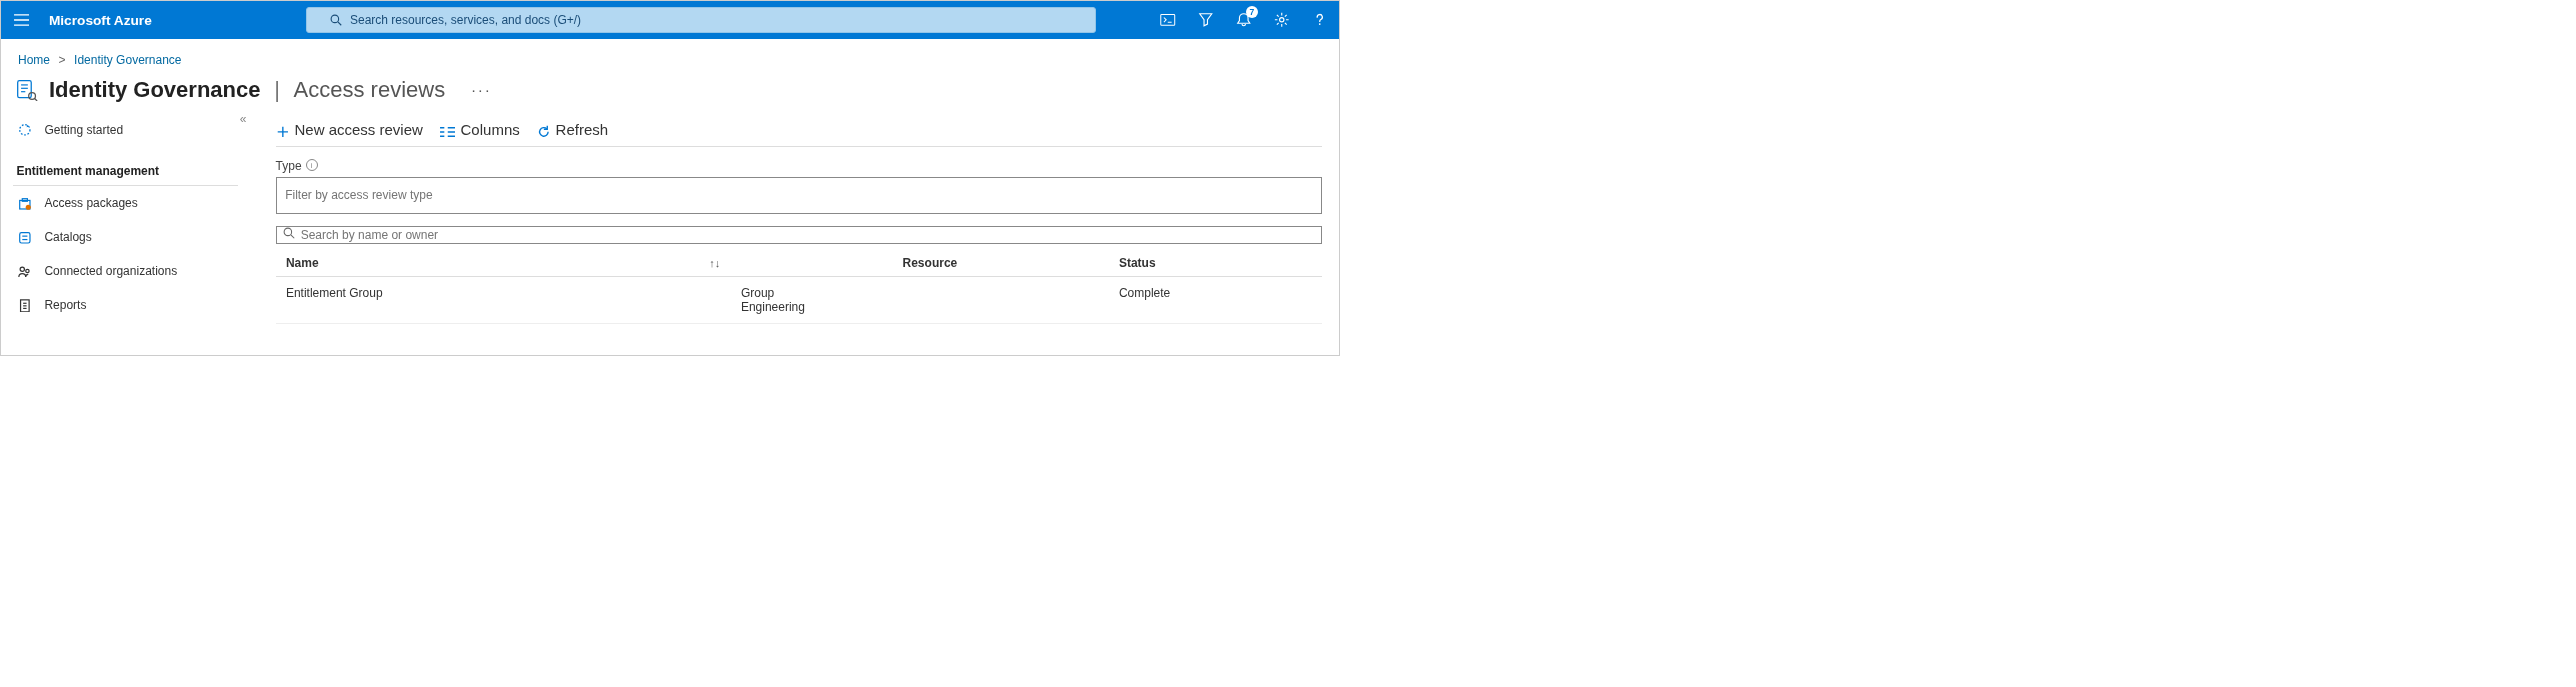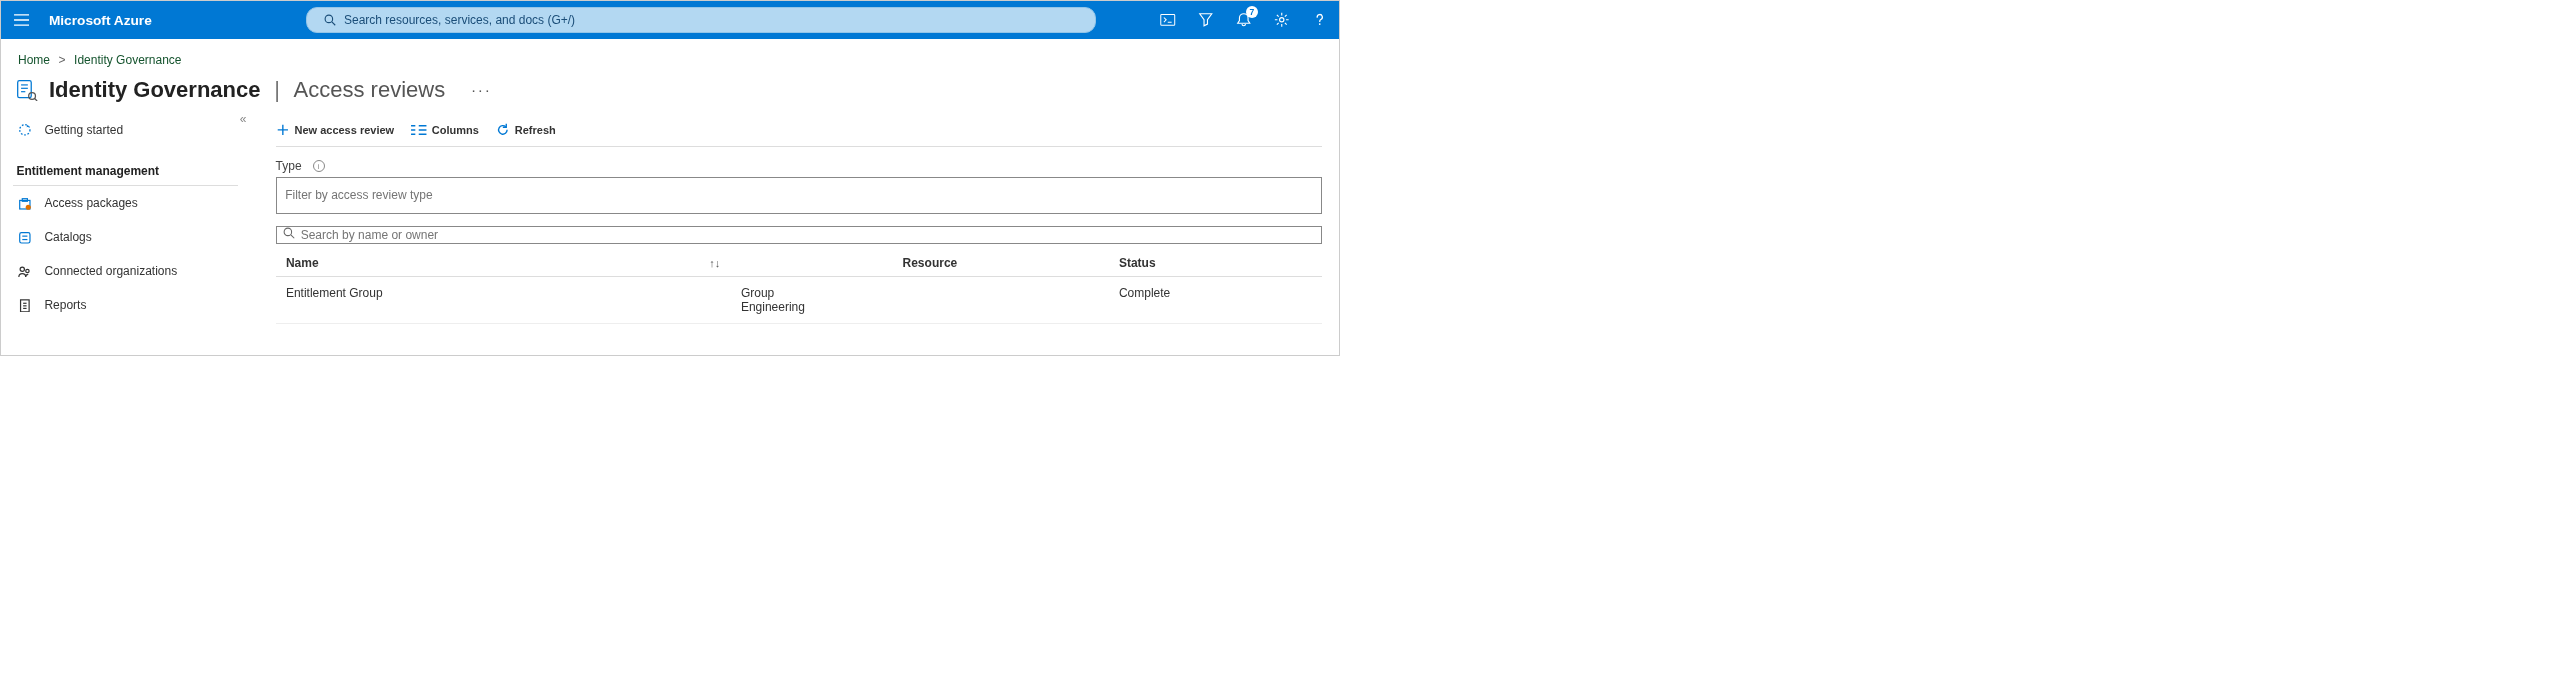--- a/index.html
+++ b/index.html
@@ -4,55 +4,55 @@
 <style>
 * { box-sizing: border-box; margin: 0; padding: 0; font-family: "Segoe UI", Arial, sans-serif; }
 body { background: #fff; width: 2576px; height: 687px; transform-origin: top left; }
 .container { width: 1340px; height: 356px; border: 0.9px solid #ccc; background: #fff; }
 
 
 .topbar { height: 38px; background: #0078d4; display: flex; align-items: center; color: #fff; }
 .hamburger { width: 41px; display: flex; justify-content: center; align-items: center; cursor: pointer; }
 .brand { font-weight: 600; font-size: 13.7px; padding-left: 6.9px; padding-right: 34px; }
 .search-wrap { flex: 0 0 790px; margin-left: 120px; }
-.search-box { display: flex; align-items: center; height: 26px; background: #b3d8f2; border: 0.9px solid #93c5e8; border-radius: 11px; padding: 0 15px; width: 100%; }
+.search-box { display: flex; align-items: center; height: 26px; background: #b3d8f2; border: 0.9px solid #93c5e8; border-radius: 3px; padding: 0 21px; width: 100%; }
 .search-icon { flex: 0 0 17px; display: flex; align-items: center; justify-content: center; }
 .search-input { flex: 1; background: transparent; border: none; outline: none; font-size: 12px; color: #1a4d78; height: 100%; padding-left: 5.2px; }
 .search-input::placeholder { color: #1a4d78; }
 .topbar-right { margin-left: auto; display: flex; align-items: center; height: 100%; }
 .topbar-btn { width: 38px; height: 38px; display: flex; align-items: center; justify-content: center; position: relative; cursor: pointer; }
 .badge { position: absolute; top: 5.2px; right: 5.2px; background: #fff; color: #0078d4; border-radius: 50%; font-size: 8.6px; font-weight: 600; width: 12px; height: 12px; display: flex; align-items: center; justify-content: center; }
 
 
 .breadcrumb-row { padding: 13.7px 17px 6.9px 17px; font-size: 12px; }
-.breadcrumb-link { color: #14532d; text-decoration: none; cursor: pointer; }
+.breadcrumb-link { color: #0369a1; text-decoration: none; cursor: pointer; }
 .breadcrumb-sep { color: #666; padding: 0 5.2px; }
 
 
 .title-row { display: flex; align-items: center; padding: 3.4px 17px 10.3px 13.7px; gap: 10.3px; }
 .title-icon { width: 24px; height: 24px; display: flex; align-items: center; justify-content: center; }
 .page-title { font-size: 22px; font-weight: 600; color: #222; }
 .page-subtitle { font-size: 22px; font-weight: 400; color: #555; }
 .title-sep { color: #777; font-size: 22px; font-weight: 300; padding: 0 3.4px;}
 .more-dots { font-size: 15.5px; color: #555; padding-left: 15.5px; cursor: pointer; letter-spacing: 1.7px;}
 
 
 .body-row { display: flex; }
 .sidebar { width: 254px; padding-left: 12px; position: relative; }
 .collapse-chev { position: absolute; right: 8.6px; top: -1.7px; color: #888; font-size: 12px; cursor: pointer; }
 .side-item { display: flex; align-items: center; height: 34px; gap: 11px; font-size: 12px; color: #333; padding-left: 3.4px; cursor: pointer; }
 .side-section { font-size: 12px; font-weight: 700; color: #222; padding: 12px 3.4px 6.9px 3.4px; border-bottom: 0.9px solid #ddd; margin-right: 17px; margin-top: 5.2px; }
 .side-icon { width: 17px; height: 17px; display: flex; align-items: center; justify-content: center; }
 
 .main-area { flex: 1; padding-left: 20.6px; padding-right: 17px; }
 .toolbar { display: flex; align-items: center; height: 34px; gap: 17px; border-bottom: 0.9px solid #ddd; margin-bottom: 12px; }
-.tool-btn { display: flex; align-items: center; gap: 5.2px; font-size: 11px; color: #333; cursor: pointer; font-weight: bold; }
+.tool-btn { display: flex; align-items: flex-end; gap: 5.2px; font-size: 15px; color: #333; cursor: pointer; }
 .tool-icon { color: #0078d4; display: inline-flex; }
 
-.filter-label { font-size: 12px; color: #444; display: flex; align-items: center; gap: 11px; margin-bottom: 3.4px;}
+.filter-label { font-size: 12px; color: #444; display: flex; align-items: flex-start; gap: 4px; margin-bottom: 3.4px;}
 .info-circle { width: 12px; height: 12px; border: 0.9px solid #888; border-radius: 50%; display: inline-flex; align-items: center; justify-content: center; font-size: 7.7px; color: #888; }
 .filter-input, .search-input-main { width: 100%; border: 0.9px solid #888; height: 37px; padding: 0 8.6px; font-size: 12px; outline: none; margin-bottom: 12px; }
 .search-wrap2 { display: flex; border: 0.9px solid #888; height: 18px; padding: 0 6.9px; margin-bottom: 5px; }
 .search-wrap2 input { border: none; flex: 1; outline: none; font-size: 12px; padding-left: 5.2px; }
 
 .table { width: 100%; }
 .thead { display: flex; border-bottom: 0.9px solid #ddd; padding: 6.9px 10.3px; font-weight: 600; font-size: 12px; color: #333; }
 .th-name { flex: 0 0 455px; display: flex; align-items: center; justify-content: space-between; padding-right: 20.6px; text-align: right;}
 .th-resource { flex: 0 0 378px; text-align: center; }
 .th-status { flex: 1; }

